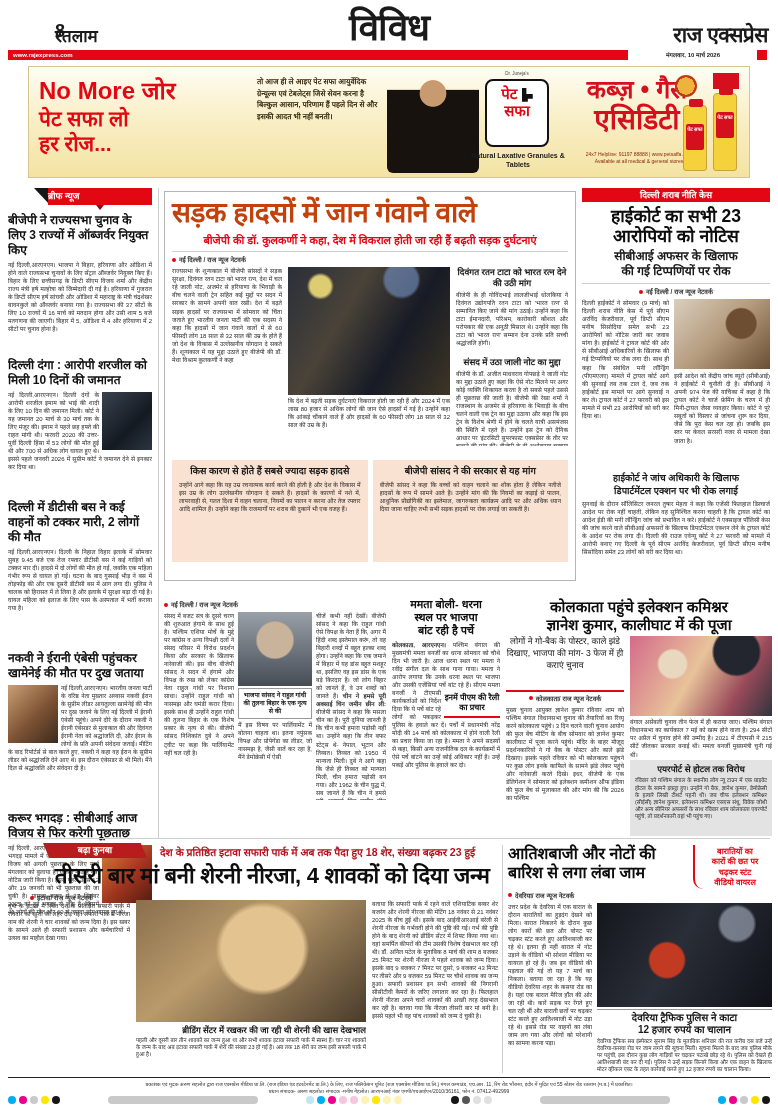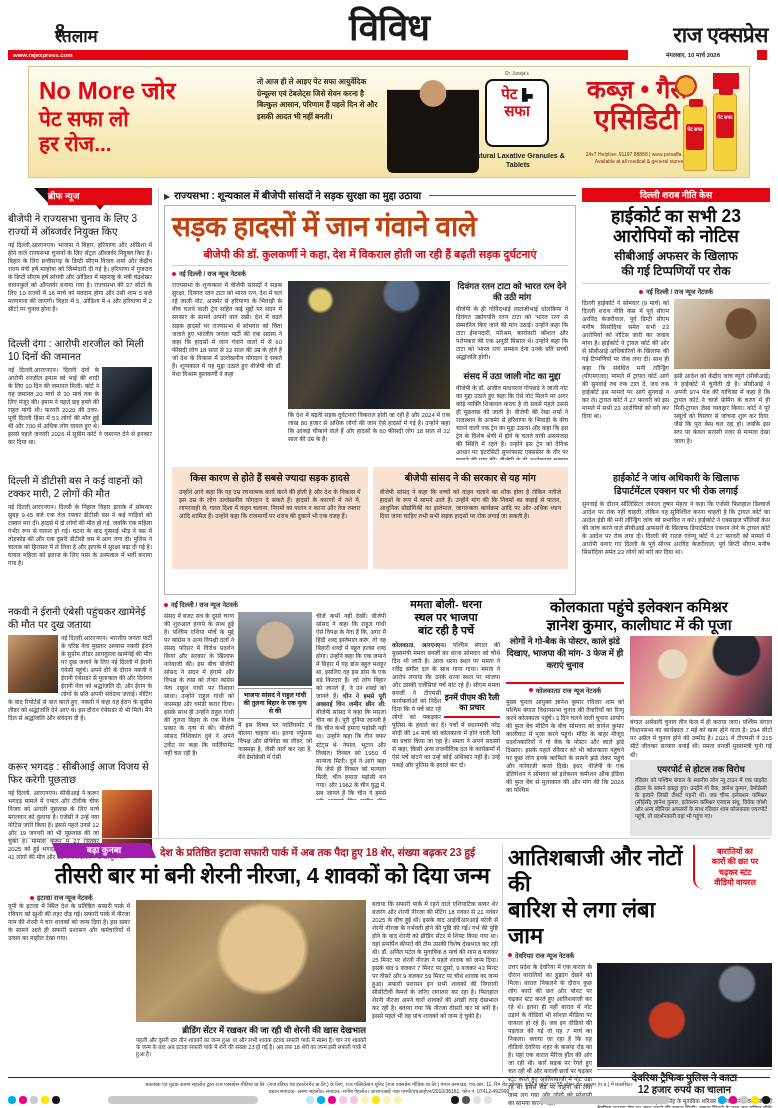--- a/index.html
+++ b/index.html
@@ -64,21 +64,21 @@
   
   .brief { left:8px; top:188px; width:151px; height:650px; border-right:1px solid #cfcfcf; padding-right:6px; }
   .brieftab { position:relative; height:17px; margin-bottom:8px; }
   .brieftab .blk { position:absolute; left:26px; top:0; width:16px; height:17px; background:#161616;
                    clip-path:polygon(0 0,100% 0,100% 100%); }
   .brieftab .flag { position:absolute; left:40px; right:0; top:0; bottom:0; background:#e30613;
                     color:#fff; font-size:9px; font-weight:800; text-align:left; line-height:17px; }
   .brieftab .flag::after { content:""; position:absolute; left:46%; top:17px; border:4px solid transparent;
                     border-top:5px solid #9d0410; }
   .bstory { margin-bottom:9px; overflow:hidden; }
-  .bstory h3 { font-size:10px; font-weight:400; line-height:1.25; margin-bottom:3px; color:#111; }
+  .bstory h3 { font-size:12px; font-weight:700; line-height:1.25; margin-bottom:3px; color:#111; }
   .ph { float:right; width:50px; height:58px; margin:1px 0 2px 3px; }
   .ph.left { float:left; margin:1px 3px 2px 0; }
   .ph-sharjeel { background:linear-gradient(135deg,#39434f,#141a22 60%,#2c3540); }
   .ph-naqvi { background:linear-gradient(135deg,#c9a074,#7c5234 55%,#3c2a1c); }
   .ph-vijay { background:linear-gradient(135deg,#d8823a,#a23520 55%,#531b10); }
 
   
   .mainstory { left:164px; top:188px; width:412px; }
   .kicker { display:flex; align-items:center; gap:4px; font-size:10px; font-weight:800; color:#111; }
   .kicker .arrow::before { content:"▶"; color:#333; font-size:8px; }
@@ -92,21 +92,21 @@
   .byline .dot { width:4px; height:4px; border-radius:50%; background:#e30613; flex:0 0 auto; }
   .mrow { display:flex; gap:6px; height:182px; overflow:hidden; }
   .mcol1 { width:110px; }
   .mmid { width:162px; }
   .photo-crash { width:100%; height:128px;
      background:radial-gradient(circle at 20% 15%,rgba(240,220,120,.9) 0 6%,transparent 8%),
                 radial-gradient(circle at 70% 10%,rgba(120,150,200,.6) 0 10%,transparent 12%),
                 linear-gradient(120deg,#2a2f3a 0%,#4a4338 35%,#171b26 65%,#3e3524 100%); }
   .mcol3 { flex:1; }
   .substory h4 { text-align:center; font-size:8.7px; font-weight:800; line-height:1.25; margin-bottom:2px; }
-  .pinkrow { display:flex; gap:5px; margin-top:4px; }
+  .pinkrow { display:flex; gap:5px; margin-top:11px; }
   .pinkbox { flex:1; background:#f9e2d2; padding:5px 7px; height:102px; overflow:hidden; }
   .pinkbox h4 { text-align:center; font-size:9.5px; font-weight:800; line-height:1.3; margin-bottom:3px; }
 
   
   .court { left:582px; top:188px; width:188px; }
   .courttab { background:#e30613; color:#fff; font-size:9px; font-weight:800; text-align:center;
               height:14px; line-height:14px; margin-bottom:4px; }
   .court h2 { text-align:center; font-size:17.5px; font-weight:900; line-height:1.15; color:#0d0d0d; }
   .court .sub { text-align:center; font-size:12px; font-weight:800; margin-top:3px; line-height:1.25; }
   .crow { display:flex; gap:5px; height:168px; overflow:hidden; margin-top:2px; }
@@ -132,50 +132,50 @@
   .mamata { left:392px; top:598px; width:108px; }
   .mamata h3 { text-align:center; font-size:11px; font-weight:900; line-height:1.2; margin-bottom:3px; color:#0d0d0d; }
   .pq { float:right; width:56px; text-align:center; font-size:8px; font-weight:900; line-height:1.25;
         border-bottom:2px solid #e30613; padding:2px 0 3px; margin:2px 0 2px 3px; color:#111; }
   .mamata .t6 { height:222px; }
 
   .kolkata { left:506px; top:598px; width:266px; }
   .kolkata h2 { text-align:center; font-size:15px; font-weight:900; line-height:1.18; color:#0d0d0d; }
   .krow { display:flex; gap:6px; margin-top:3px; height:200px; overflow:hidden; }
   .kleft { width:118px; }
-  .ksub { font-size:8.7px; font-weight:700; text-align:center; line-height:1.35;
-          border-bottom:2px solid #e30613; padding-bottom:10px; margin-bottom:2px; }
+  .ksub { font-size:8.7px; font-weight:400; text-align:center; line-height:1.35;
+          border-bottom:2px solid #e30613; padding-bottom:18px; margin-bottom:2px; }
   .kright { flex:1; }
   .photo-crowd { width:100%; height:80px; margin-bottom:2px;
      background:radial-gradient(circle at 30% 35%,#e8d8c0 0 12%,transparent 14%),
                 radial-gradient(circle at 75% 20%,#23262e 0 18%,transparent 20%),
                 linear-gradient(120deg,#d46a8a 0%,#e8c39a 45%,#9a4a5a 75%,#30343d 100%); }
   .graybox { background:#e3e3e3; padding:3px 5px; margin-top:2px; }
   .graybox h5 { text-align:center; font-size:8.7px; font-weight:800; margin-bottom:2px; }
 
   
   .band-top { left:8px; top:838px; width:762px; border-top:1px solid #cfcfcf; }
-  .liontab { left:52px; top:843px; width:104px; height:15px; background:#a21caf; color:#fff;
+  .liontab { left:43px; top:843px; width:104px; height:15px; background:#b91c1c; color:#fff;
              font-size:9px; font-weight:800; text-align:center; line-height:15px;
              clip-path:polygon(0 0,94% 0,100% 100%,6% 100%); }
   .lionkick { left:160px; top:845px; width:520px; font-size:10.5px; font-weight:800; color:#b51320; }
   .lionh { left:55px; top:859px; width:600px; font-size:22px; font-weight:900; letter-spacing:-0.3px; color:#0d0d0d; }
   .lion-byline { left:30px; top:891px; }
   .lionc1 { left:8px; top:902px; width:122px; height:170px; }
   .photo-lion { left:136px; top:900px; width:230px; height:122px;
      background:radial-gradient(circle at 55% 40%,#e3c490 0 28%,transparent 32%),
                 linear-gradient(140deg,#8a6f4d 0%,#b99a6b 40%,#6e5a40 80%,#4a3c2a 100%); }
   .lioncap { left:136px; top:1024px; width:230px; height:49px; overflow:hidden; }
   .lioncap h5 { font-size:8.5px; font-weight:800; text-align:right; margin-bottom:2px; }
   .lionc2 { left:372px; top:900px; width:126px; height:173px; }
   .vdiv { left:502px; top:845px; height:228px; border-left:1px solid #cfcfcf; }
 
   .baraat { left:508px; top:845px; width:264px; }
   .bhead { display:flex; gap:5px; }
-  .bhead h2 { width:180px; font-size:22px; font-weight:900; line-height:1.18; color:#0d0d0d; }
+  .bhead h2 { width:180px; font-size:16px; font-weight:900; line-height:1.18; color:#0d0d0d; }
   .callout { flex:1; color:#e30613; font-size:8px; font-weight:900; text-align:center; line-height:1.3;
              border-left:2px solid #e30613; border-radius:0 0 0 10px; padding:2px 0 0 3px; align-self:flex-start; }
   .brow { display:flex; gap:5px; margin-top:2px; height:172px; overflow:hidden; }
   .bcol1 { width:84px; }
   .bcol2 { flex:1; }
   .photo-baraat { width:100%; height:104px;
      background:radial-gradient(circle at 40% 55%,#c33a22 0 14%,transparent 16%),
                 radial-gradient(circle at 80% 20%,rgba(200,210,230,.5) 0 10%,transparent 12%),
                 linear-gradient(120deg,#14161c 0%,#2a2e38 45%,#101218 100%); }
   .chalaan { border-top:1px solid #999; margin-top:2px; padding-top:2px; }
@@ -277,25 +277,20 @@
     <div class="bstory">
       <h3>करूर भगदड़ : सीबीआई आज विजय से फिर करेगी पूछताछ</h3>
       <div class="t6" style="height:86px">
         <span class="ph ph-vijay"></span>
         <span>नई दिल्ली, आरएनएन। सीबीआई ने करूर भगदड़ मामले में एक्टर और टीवीके चीफ विजय को अगली पूछताछ के लिए मार्च मंगलवार को बुलाया है। एजेंसी ने उन्हें नया नोटिस जारी किया है। इससे पहले उनसे 12 और 19 जनवरी को भी पूछताछ की जा चुकी है। मामला करूर में 27 सितंबर 2025 को हुई भगदड़ से जुड़ा है, जिसमें 41 लोगों की मौत और 60 से ज्यादा लोग घायल हुए थे।</span>
       </div>
     </div>
   </div>
 
   <div class="abs mainstory">
-    <div class="kicker">
-      <span class="arrow"></span>
-      <span>राज्यसभा : शून्यकाल में बीजेपी सांसदों ने सड़क सुरक्षा का मुद्दा उठाया</span>
-      <span class="dash"></span>
-    </div>
     <div class="mainbox">
       <div class="mh1">
         <div>सड़क हादसों में जान गंवाने वाले</div>
       </div>
       <div class="msub">बीजेपी की डॉ. कुलकर्णी ने कहा, देश में विकराल होती जा रही हैं बढ़ती सड़क दुर्घटनाएं</div>
       <div class="rule"></div>
       <div class="byline">
         <span class="dot"></span>
         <span>नई दिल्ली / राज न्यूज नेटवर्क</span>
       </div>

